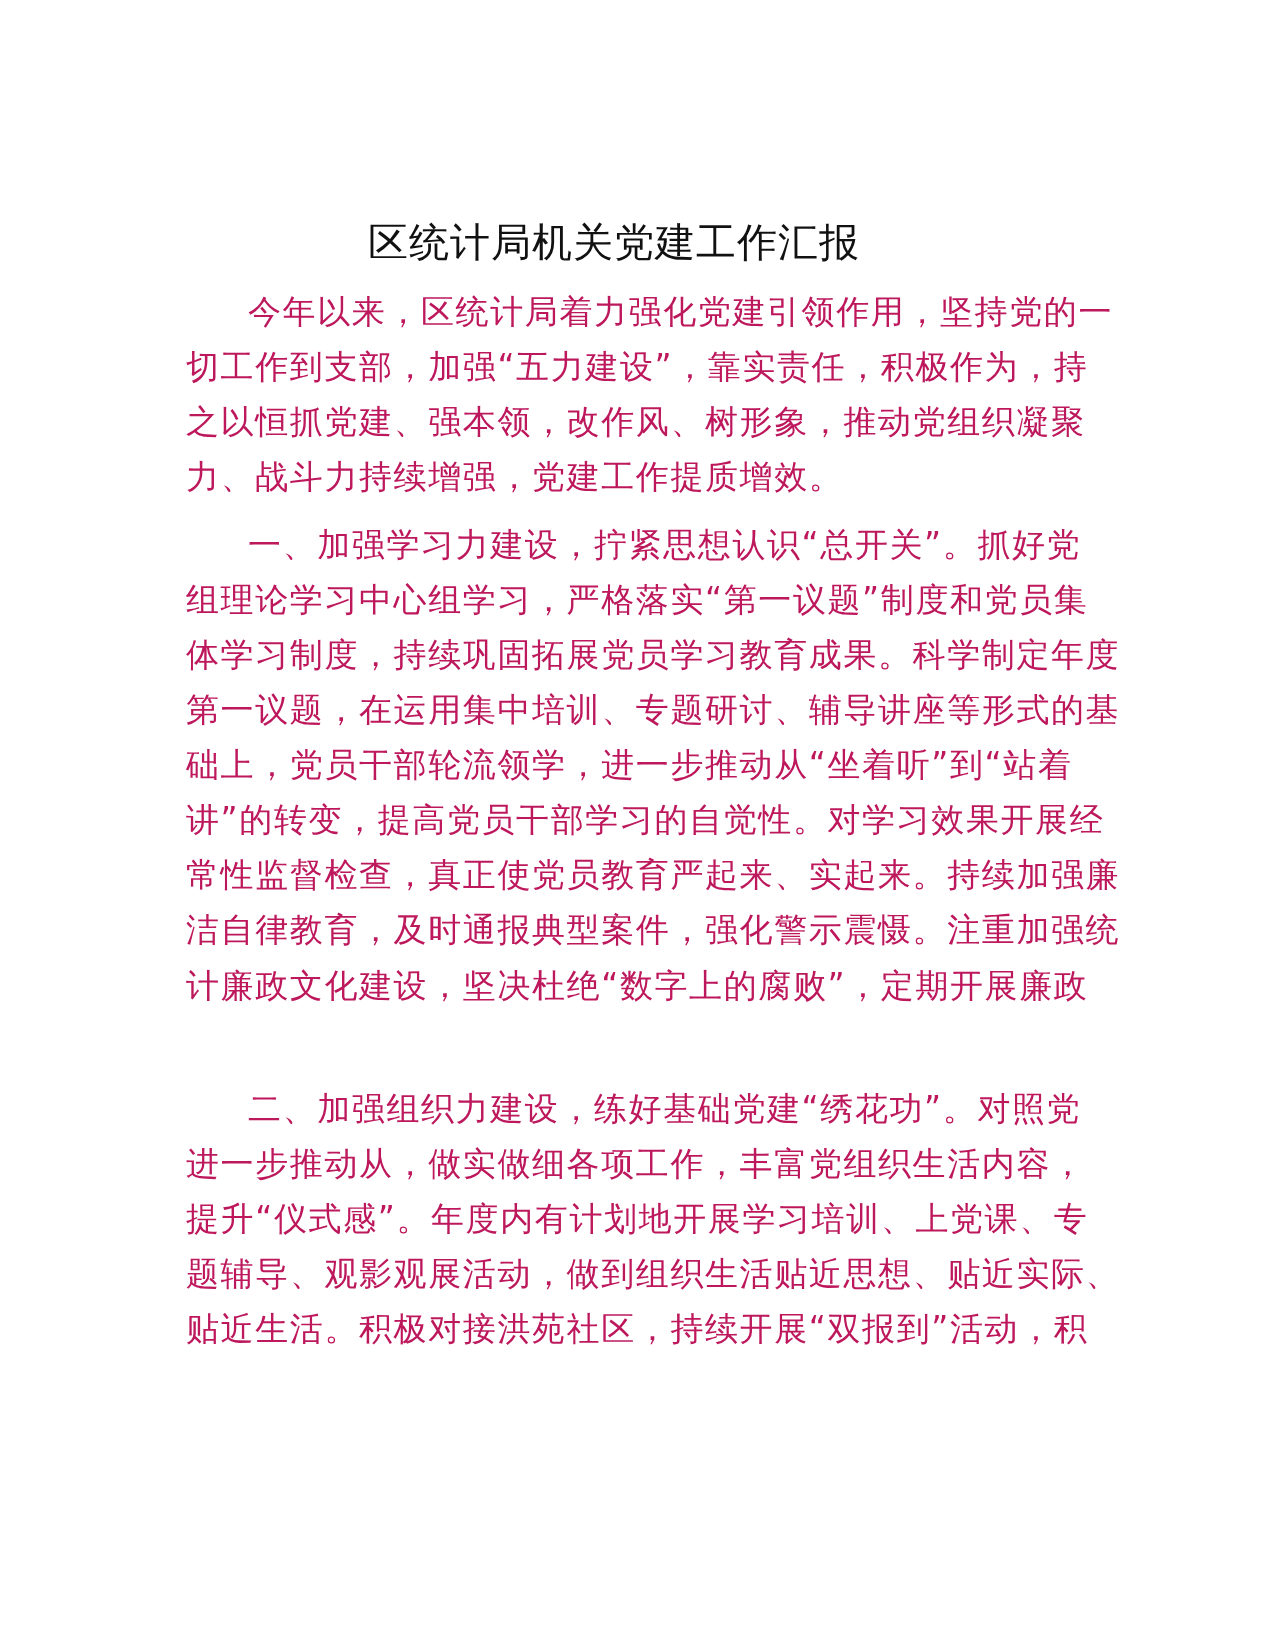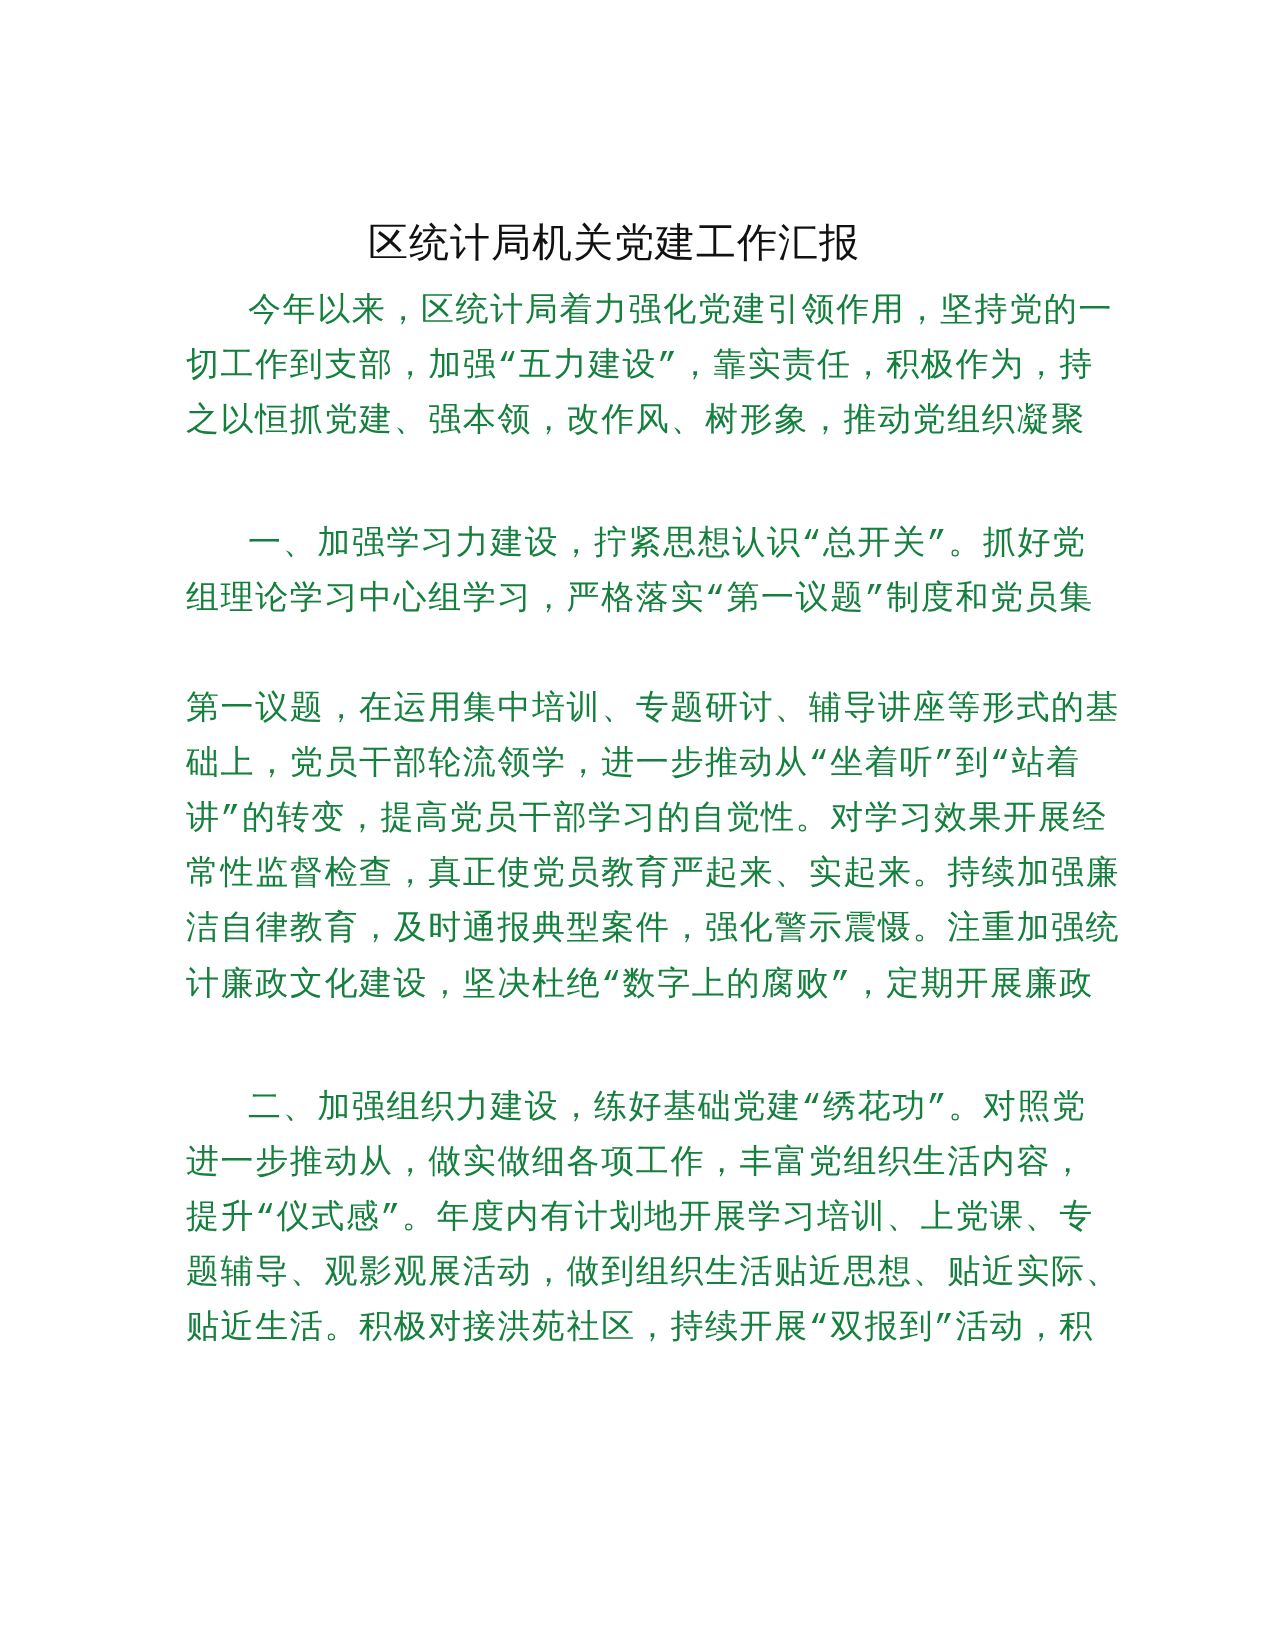--- a/index.html
+++ b/index.html
@@ -2,35 +2,37 @@
 <html><head>
 <meta charset="utf-8">
 <style>
   html,body{margin:0;padding:0;background:#ffffff;}
   body{width:1275px;height:1650px;position:relative;overflow:hidden;
        font-family:"DejaVu Sans","Liberation Sans",sans-serif;color:#111;}
   .page{position:absolute;left:0;top:0;width:1275px;height:1646px;background:#fff;margin-left:8px;}
   .title{position:absolute;left:0;top:214px;width:1212px;text-align:center;
          font-size:40px;line-height:56px;letter-spacing:1px;color:#111;}
   .line{position:absolute;left:178px;width:860px;font-size:33px;line-height:40px;
-        white-space:nowrap;color:#15803d;letter-spacing:1.6px;font-family:Liberation Mono, monospace;}
+        white-space:nowrap;color:#be185d;letter-spacing:1.6px;}
   .indent{left:240px;}
 </style>
 </head>
 <body>
 
 <div class="page">
   <div class="title">区统计局机关党建工作汇报</div>
 
   <div class="line indent" style="top:292px">今年以来，区统计局着力强化党建引领作用，坚持党的一</div>
   <div class="line" style="top:347px">切工作到支部，加强“五力建设”，靠实责任，积极作为，持</div>
   <div class="line" style="top:402px">之以恒抓党建、强本领，改作风、树形象，推动党组织凝聚</div>
+  <div class="line" style="top:457px">力、战斗力持续增强，党建工作提质增效。</div>
 
   <div class="line indent" style="top:525px">一、加强学习力建设，拧紧思想认识“总开关”。抓好党</div>
   <div class="line" style="top:580px">组理论学习中心组学习，严格落实“第一议题”制度和党员集</div>
+  <div class="line" style="top:635px">体学习制度，持续巩固拓展党员学习教育成果。科学制定年度</div>
   <div class="line" style="top:690px">第一议题，在运用集中培训、专题研讨、辅导讲座等形式的基</div>
   <div class="line" style="top:745px">础上，党员干部轮流领学，进一步推动从“坐着听”到“站着</div>
   <div class="line" style="top:800px">讲”的转变，提高党员干部学习的自觉性。对学习效果开展经</div>
   <div class="line" style="top:855px">常性监督检查，真正使党员教育严起来、实起来。持续加强廉</div>
   <div class="line" style="top:910px">洁自律教育，及时通报典型案件，强化警示震慑。注重加强统</div>
   <div class="line" style="top:966px">计廉政文化建设，坚决杜绝“数字上的腐败”，定期开展廉政</div>
 
   <div class="line indent" style="top:1089px">二、加强组织力建设，练好基础党建“绣花功”。对照党</div>
   <div class="line" style="top:1144px">进一步推动从，做实做细各项工作，丰富党组织生活内容，</div>
   <div class="line" style="top:1199px">提升“仪式感”。年度内有计划地开展学习培训、上党课、专</div>

